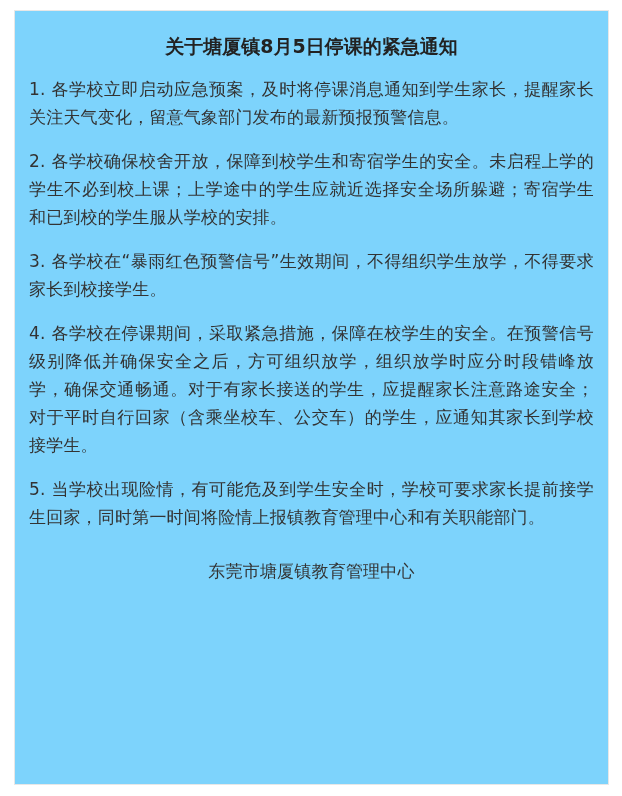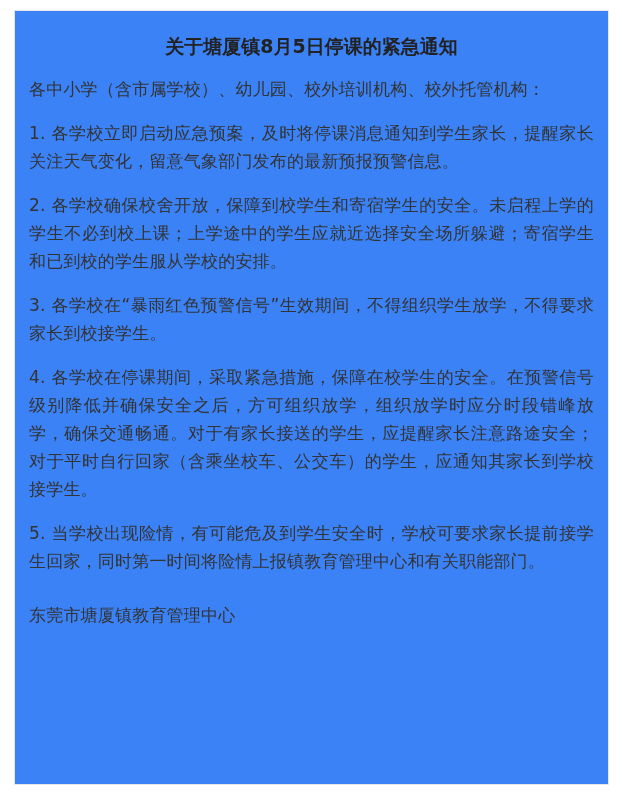--- a/index.html
+++ b/index.html
@@ -14,21 +14,21 @@
   .page {
     width: 622px;
     height: 796px;
     background: #ffffff;
   }
   .card {
     box-sizing: border-box;
     margin: 10px 13px 11px 14px;
     height: 775px;
     border: 1px solid #e7e7e7;
-    background: #3b82f6;
+    background: #7dd3fc;
     padding: 16px 14px 20px 14px;
     overflow: hidden;
   }
   .title {
     font-size: 19px;
     font-weight: bold;
     color: #222222;
     text-align: center;
     line-height: 26px;
     margin: 6px 0 14px 0;
@@ -38,32 +38,31 @@
     line-height: 28px;
     color: #333333;
     margin: 16px 0;
     text-align: justify;
     letter-spacing: 0.2px;
   }
   .salutation {
     text-align: left;
   }
   .signature {
-    text-align: left;
+    text-align: center;
     margin-top: 26px;
   }
 </style>
 </head>
 <body>
 
 <div class="page">
   <div class="card">
     <h1 class="title">关于塘厦镇8月5日停课的紧急通知</h1>
 
-    <p class="para salutation">各中小学（含市属学校）、幼儿园、校外培训机构、校外托管机构：</p>
 
 
     <p class="para">1. 各学校立即启动应急预案，及时将停课消息通知到学生家长，提醒家长关注天气变化，留意气象部门发布的最新预报预警信息。</p>
 
     <p class="para">2. 各学校确保校舍开放，保障到校学生和寄宿学生的安全。未启程上学的学生不必到校上课；上学途中的学生应就近选择安全场所躲避；寄宿学生和已到校的学生服从学校的安排。</p>
 
     <p class="para">3. 各学校在“暴雨红色预警信号”生效期间，不得组织学生放学，不得要求家长到校接学生。</p>
 
     <p class="para">4. 各学校在停课期间，采取紧急措施，保障在校学生的安全。在预警信号级别降低并确保安全之后，方可组织放学，组织放学时应分时段错峰放学，确保交通畅通。对于有家长接送的学生，应提醒家长注意路途安全；对于平时自行回家（含乘坐校车、公交车）的学生，应通知其家长到学校接学生。</p>
 

